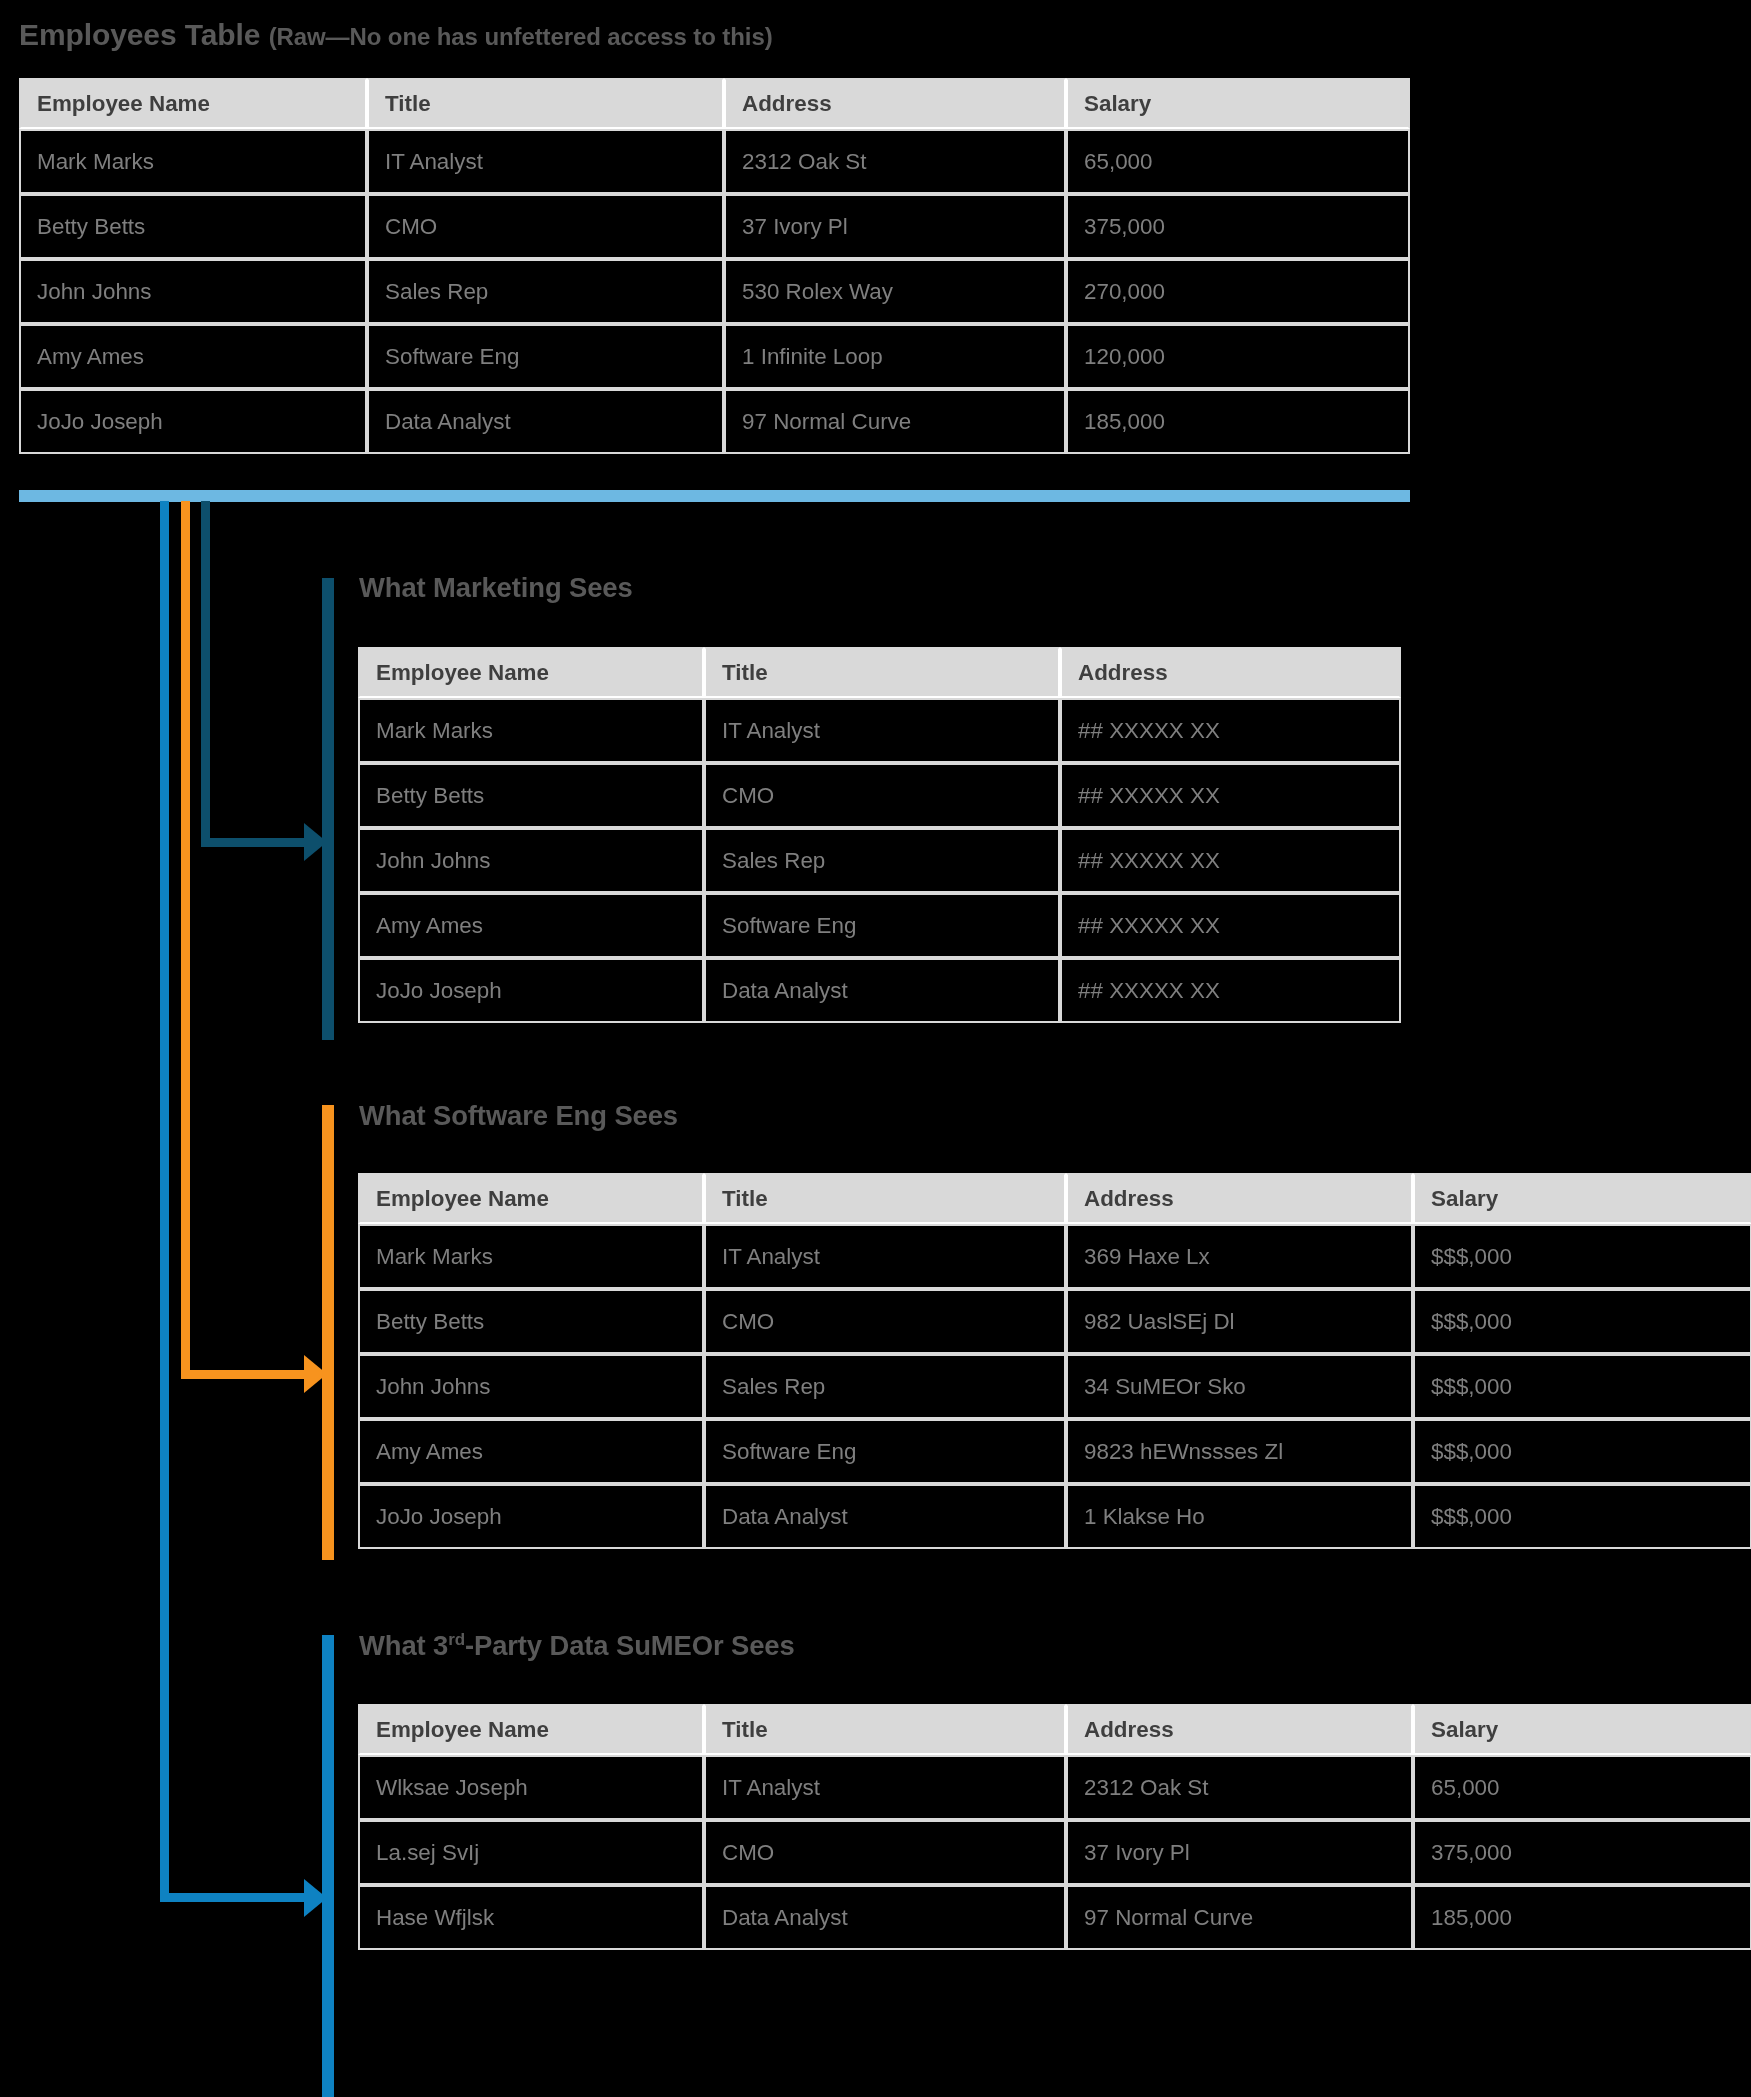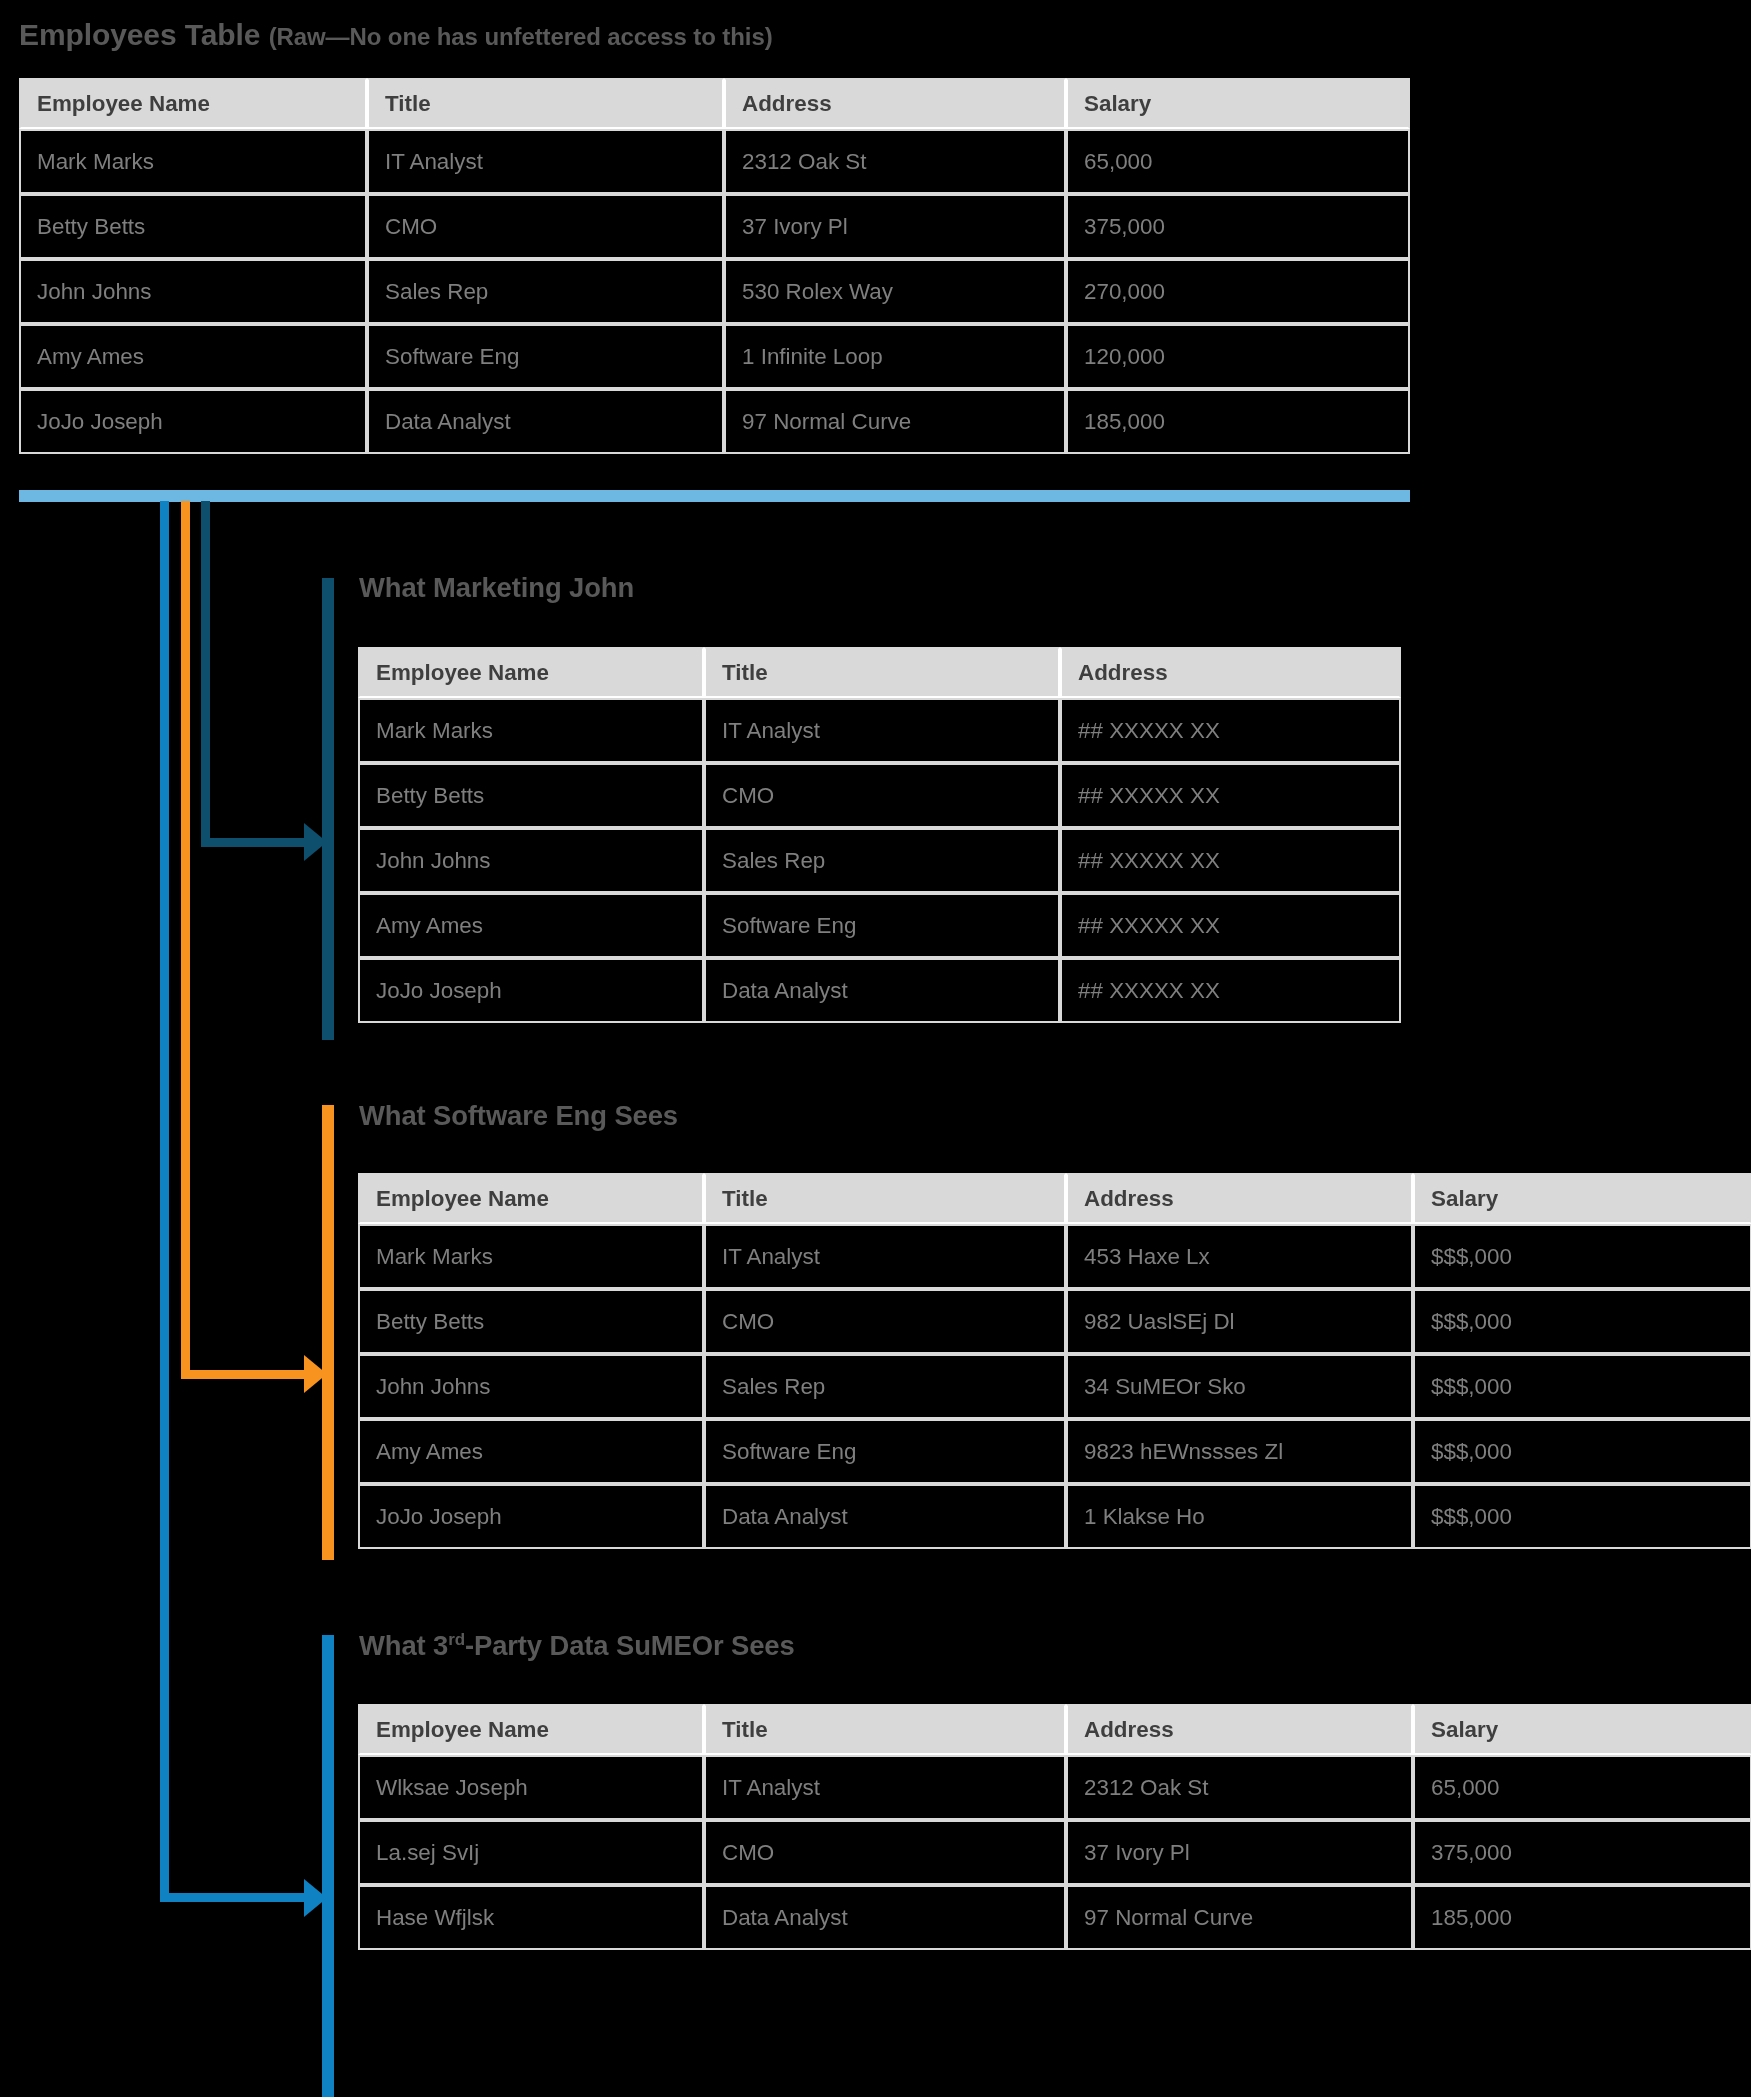--- a/index.html
+++ b/index.html
@@ -158,21 +158,21 @@
   <div class="vline" style="left:181px; top:501px; width:8.7px; height:877px; background:#f7931e;"></div>
   <div class="hline" style="left:181px; top:1370px; width:126px; height:8.7px; background:#f7931e;"></div>
   <div class="arrow-head" style="left:304px; top:1355px; border-left:23px solid #f7931e;"></div>
 
   <div class="vline" style="left:160px; top:501px; width:8.7px; height:1401px; background:#0e82c2;"></div>
   <div class="hline" style="left:160px; top:1893px; width:147px; height:8.7px; background:#0e82c2;"></div>
   <div class="arrow-head" style="left:304px; top:1879px; border-left:23px solid #0e82c2;"></div>
 
   <div class="accent-bar" style="left:322px; top:578px; width:11.6px; height:462px; background:#0d4f6c;"></div>
   <div class="section-title" style="left:359px; top:572px;">
-    <span>What Marketing John</span>
+    <span>What Marketing Sees</span>
   </div>
 
   <table class="tbl" style="left:358px; top:647px; width:1043px;">
     <colgroup>
         <col style="width:346px">
         <col style="width:356px">
         <col style="width:341px">
       </colgroup>
     <thead>
       <tr>
@@ -227,21 +227,21 @@
         <th>Employee Name</th>
         <th>Title</th>
         <th>Address</th>
         <th>Salary</th>
       </tr>
     </thead>
     <tbody>
       <tr>
         <td>Mark Marks</td>
         <td>IT Analyst</td>
-        <td>453 Haxe Lx</td>
+        <td>369 Haxe Lx</td>
         <td>$$$,000</td>
       </tr>
       <tr>
         <td>Betty Betts</td>
         <td>CMO</td>
         <td>982 UaslSEj Dl</td>
         <td>$$$,000</td>
       </tr>
       <tr>
         <td>John Johns</td>

